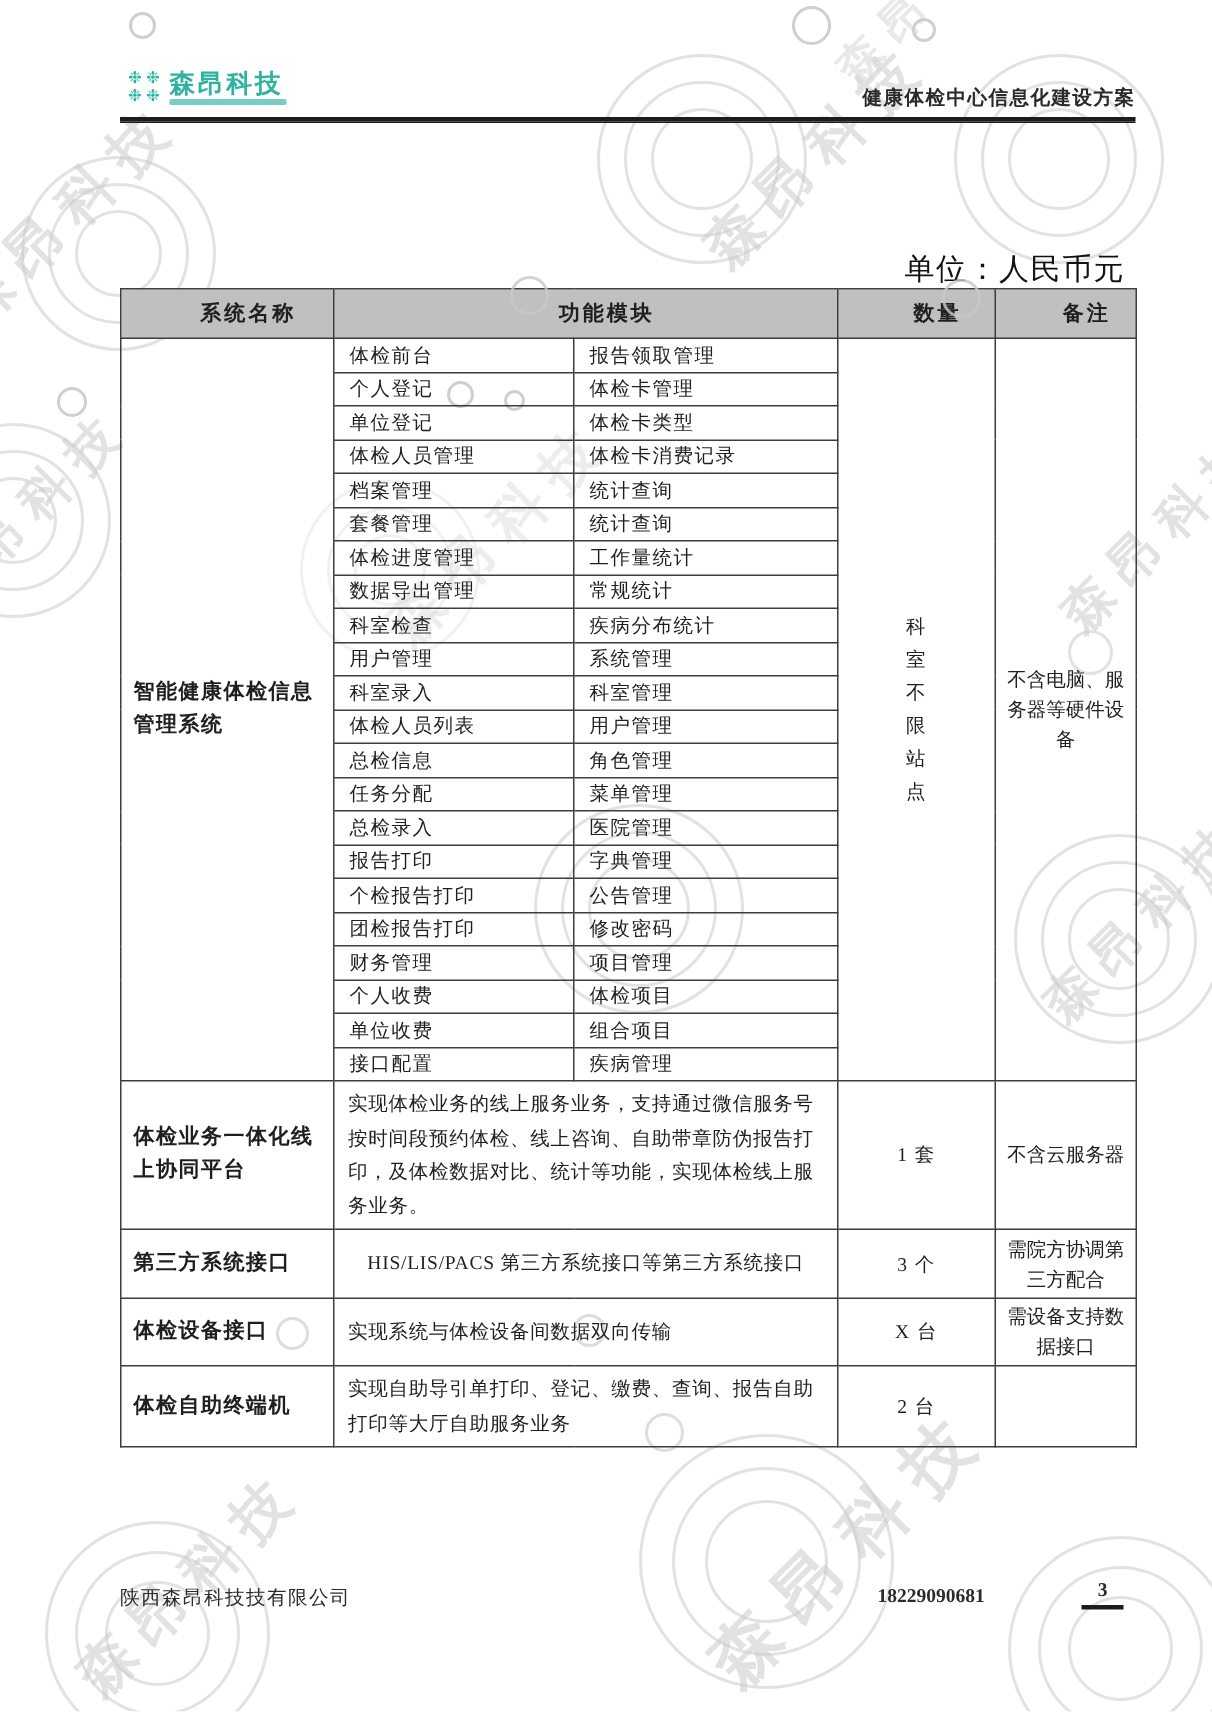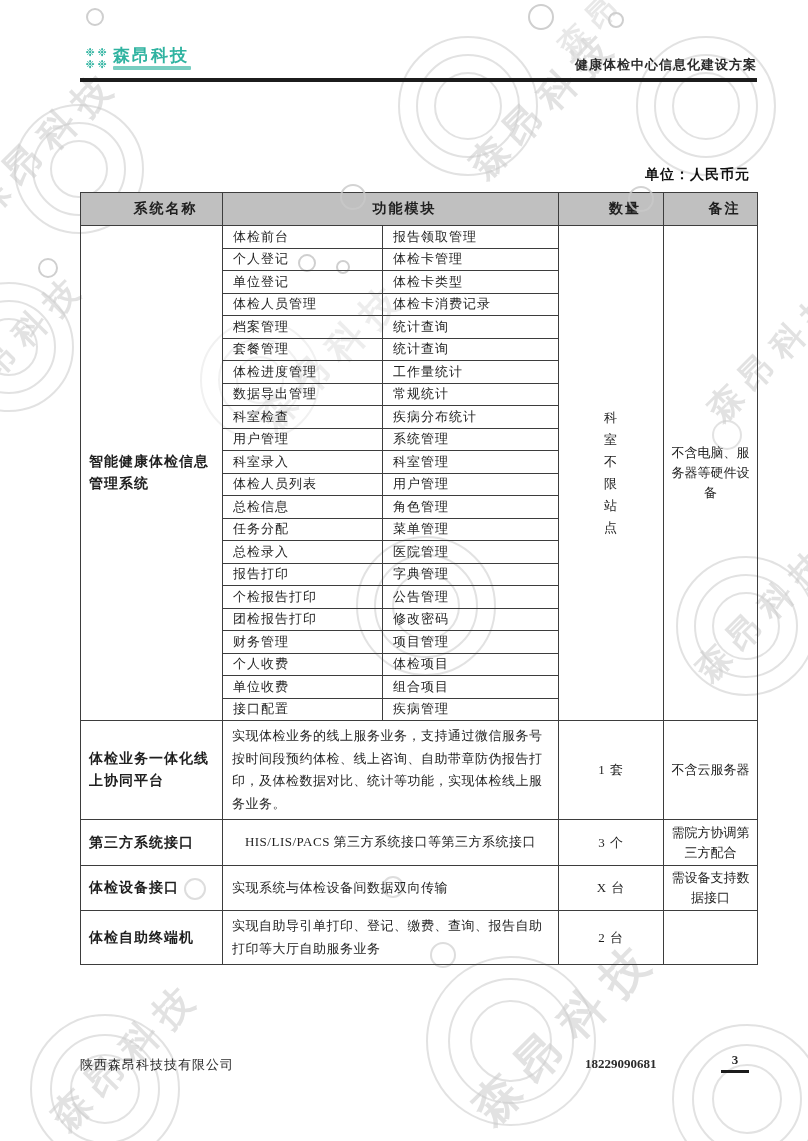--- a/index.html
+++ b/index.html
@@ -55,21 +55,21 @@
   .logo-txt-wrap { display:flex; flex-direction:column; }
   .logo-text { color:#2fb3a0; font-size:17px; font-weight:700; letter-spacing:2px; line-height:19px; }
   .logo-tagline { margin-top:1px; width:78px; height:4px; background:#2fb3a0; opacity:.65; border-radius:1px; }
   .hdr-right { position:absolute; right:0; top:12px; font-size:13px; font-weight:700; color:#2b2b2b; letter-spacing:1px; }
   .hdr-rule { position:absolute; left:80px; right:51px; top:78px; height:4px;
               border-top:3px solid #1c1c1c; border-bottom:1px solid #1c1c1c; }
 
   
   .doc-title { position:absolute; left:0; right:0; top:110px; text-align:center;
                font-size:23px; font-weight:700; color:#111; letter-spacing:3px; }
-  .unit-note { position:absolute; right:58px; top:166px; font-size:14px; font-weight:700; color:#111; letter-spacing:1px; }
+  .unit-note { position:absolute; right:58px; top:166px; font-size:20px; font-weight:400; color:#111; letter-spacing:1px; }
 
   
   table.main { position:absolute; left:80px; top:192px; width:677px;
                border-collapse:collapse; table-layout:fixed; background:transparent; }
   table.main th, table.main td { border:1px solid #3d3d3d; color:#1f1f1f; }
   table.main th { background:#c0c0c0; height:33px; font-size:14px; font-weight:700; letter-spacing:2px; text-align:center;padding-left:28px; }
   .mod-cell { height:22.5px; font-size:13px; font-weight:500; letter-spacing:1px; padding:0 4px 0 10px;
               vertical-align:middle; white-space:nowrap; overflow:hidden; }
   .name-cell { font-size:14px; font-weight:700; letter-spacing:1px; padding:4px 8px; vertical-align:middle; line-height:22px; }
   .qty-cell { font-size:13px; font-weight:500; text-align:center; vertical-align:middle; letter-spacing:1px; }

